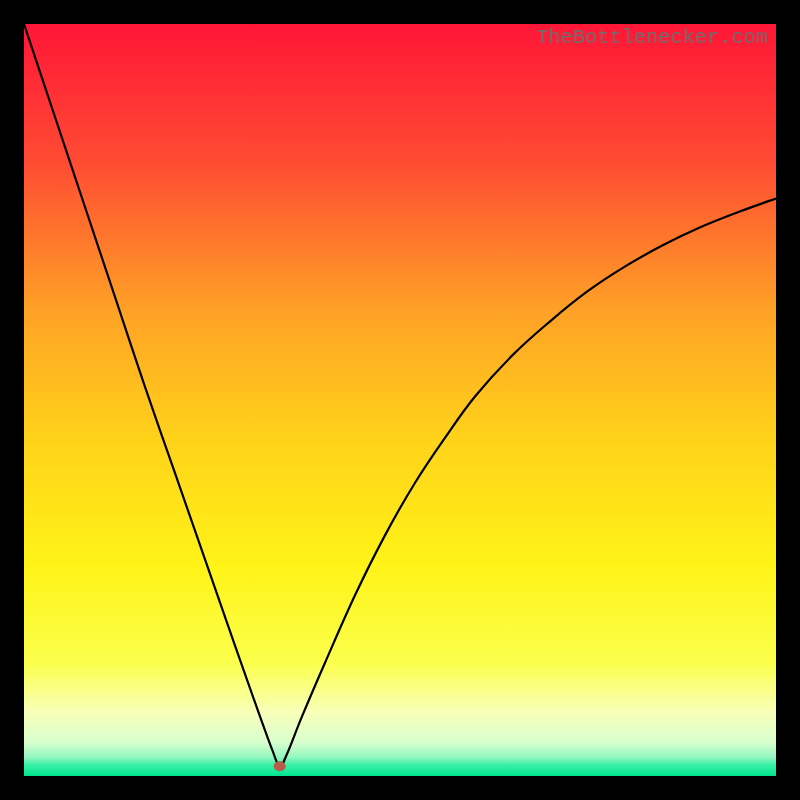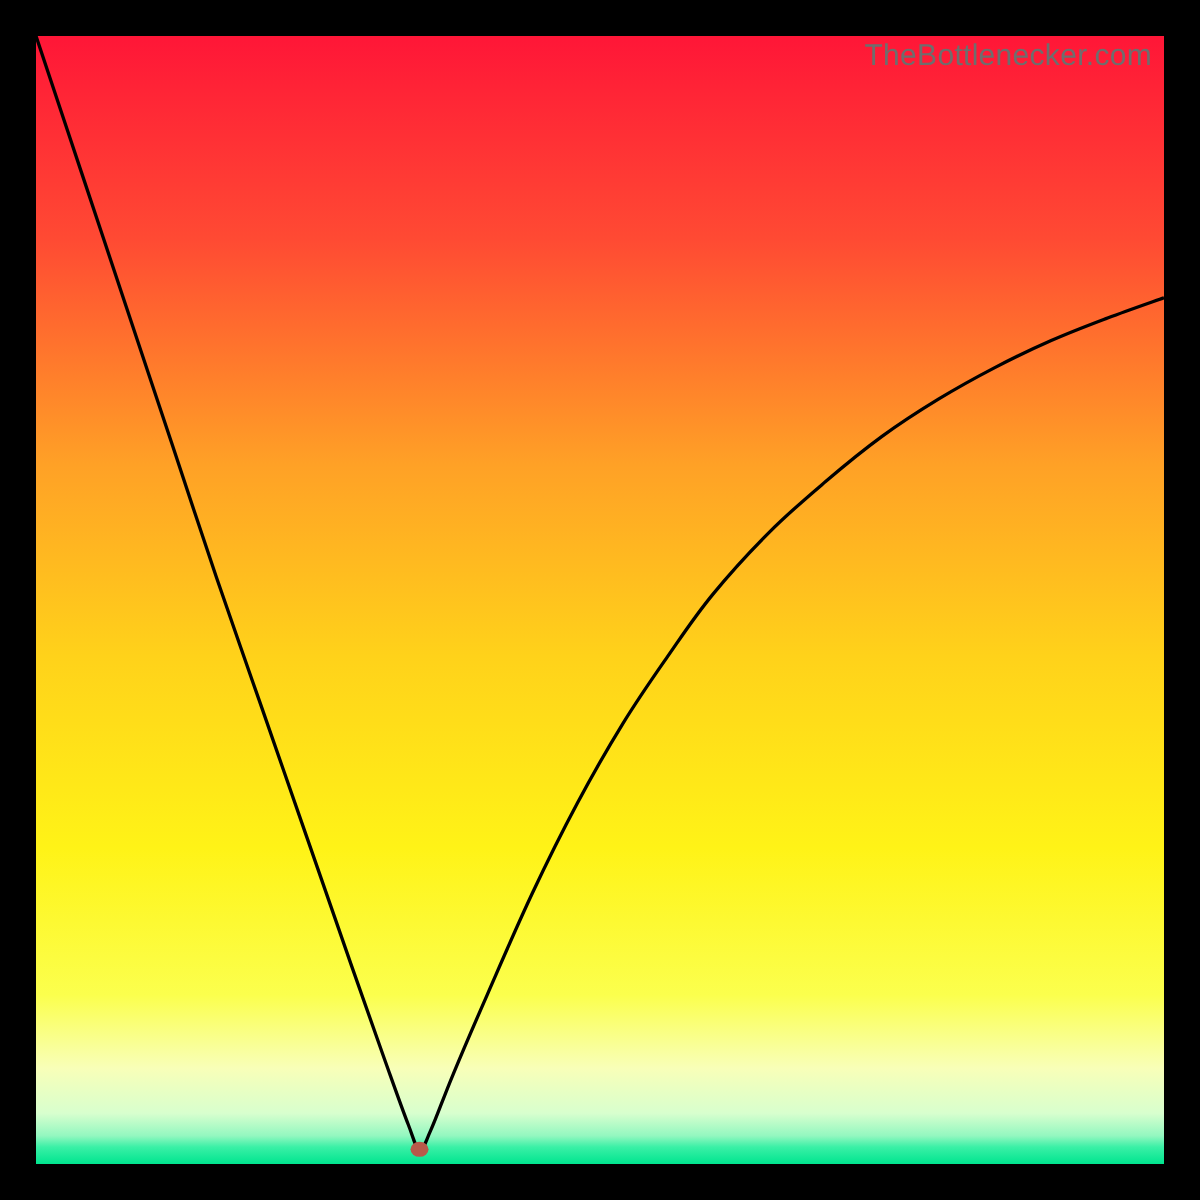--- a/index.html
+++ b/index.html
@@ -28,20 +28,21 @@
   }
   .watermark {
     position: absolute;
     top: 2px;
     right: 8px;
     color: #6e6e6e;
     font-size: 20px;
     font-weight: 500;
     letter-spacing: 0.2px;
     user-select: none;
+    font-family: Liberation Mono, monospace;
   }
   svg { display: block; }
 </style>
 </head>
 <body>
 
 <div class="frame">
   <div class="plot-area">
     <svg id="chart-svg" width="752" height="752" viewBox="0 0 752 752">
       <defs>

